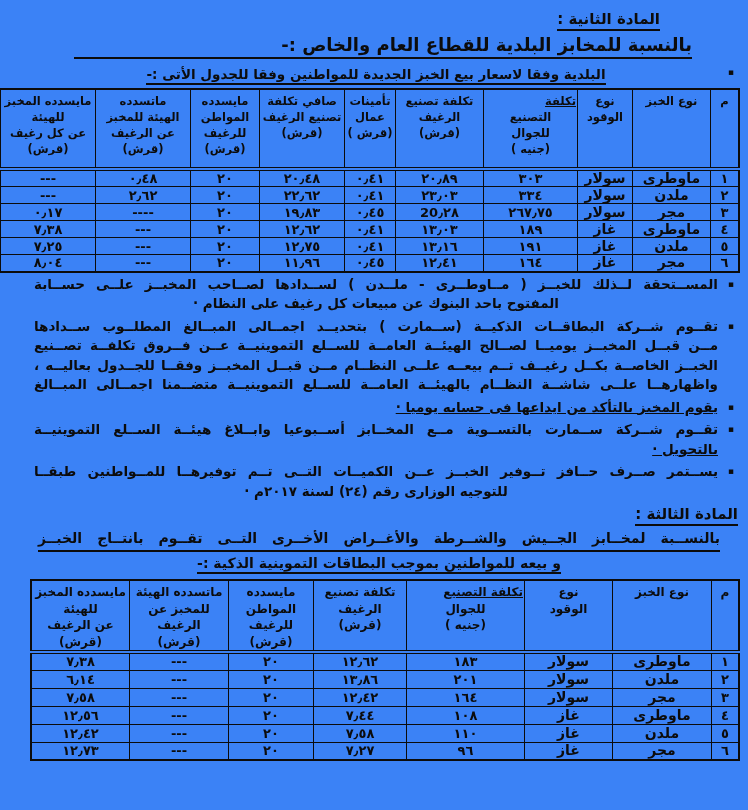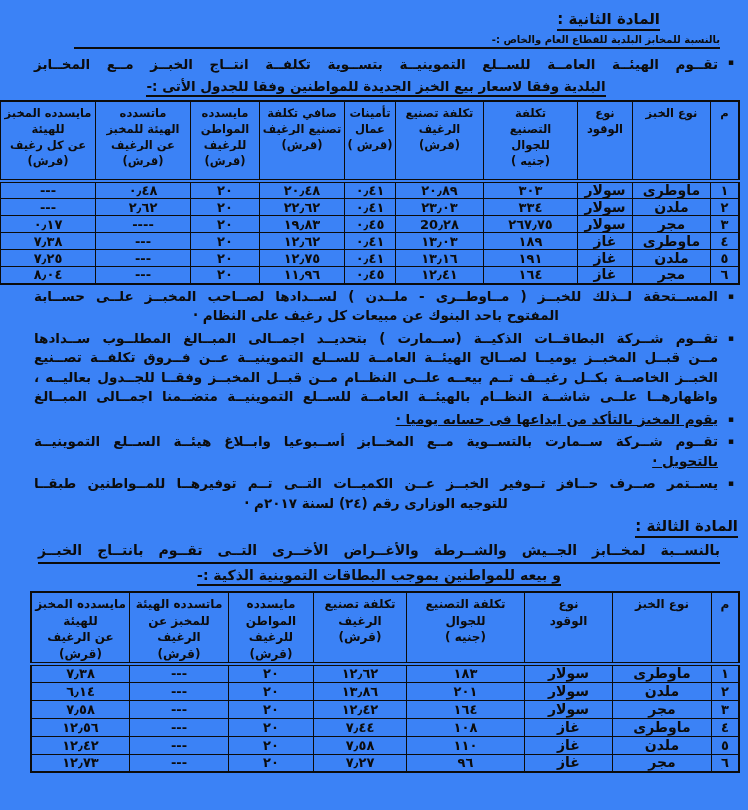--- a/index.html
+++ b/index.html
@@ -6,21 +6,21 @@
   .page{
     width:748px;height:810px;background:#3b82f6;color:#0c0c0c;
     font-family:"DejaVu Sans",sans-serif;font-weight:bold;
     direction:rtl;overflow:hidden;position:relative;box-sizing:border-box;
     padding:8px 8px 0 8px;
   }
   
   .a2-title{margin:2px 80px 6px 0;font-size:15px;}
   .a2-title .u,.a3-title .u{border-bottom:2px solid #0c0c0c;padding-bottom:1px;}
   .a2-subtitle{
-    margin:2px 20px 4px 66px;font-size:10px;text-align:right;
+    margin:2px 48px 4px 66px;font-size:18px;text-align:right;
     border-bottom:2px solid #0c0c0c;padding-bottom:2px;
   }
   .a3-title{margin:4px 2px 4px 0;font-size:15px;}
   .a3-block{margin:4px 20px 4px 30px;font-size:14px;}
   .a3-block .ln{line-height:23px;}
   .a3-block .lnu{border-bottom:2px solid #0c0c0c;}
   .a3-block .ctr .u2{border-bottom:2px solid #0c0c0c;padding-bottom:1px;}
   
   .bullet{display:flex;align-items:flex-start;margin:0 6px 3px 26px;}
   .bm{flex:0 0 16px;font-size:9px;line-height:19px;text-align:right;}
@@ -47,40 +47,39 @@
   #t1 .col3{width:91px}#t1 .col4{width:85px}#t1 .col5{width:48px}
   #t1 .col6{width:82px}#t1 .col7{width:66px}#t1 .col8{width:92px}
   #t1 .col9{width:92px}
   #t2{width:683px;margin-top:2px;}
   #t2 thead tr{height:70px;}
   #t2 tbody tr{height:18px;}
   #t2 .hl{font-size:12px;line-height:16.5px;}
   #t2 .col0{width:24px}#t2 .col1{width:96px}#t2 .col2{width:85px}
   #t2 .col3{width:115px}#t2 .col4{width:90px}#t2 .col5{width:82px}
   #t2 .col6{width:96px}#t2 .col7{width:95px}
-  #t1 th.col3 .hl0,#t2 th.col3 .hl0{}
+  #t1 th.col3 .hl0,#t2 th.col3 .hl0{text-decoration:underline;text-align:right;}
   #t1 tbody td.col1,#t2 tbody td.col1,
   #t1 tbody td.col2,#t2 tbody td.col2{font-size:14px;}
   .mt1{margin-top:2px;}
 </style>
 </head>
 <body>
 
 <div class="page">
 
   <div class="a2-title">
     <span class="u">المادة الثانية :</span>
   </div>
 
   <div class="a2-subtitle">بالنسبة للمخابز البلدية للقطاع العام والخاص :-</div>
 
   <div class="bullet intro">
     <span class="bm">▪</span>
     <div class="bt">
-      <div class="ln just">تقــوم الهيئــة العامــة للســلع التموينيــة بتســوية تكلفــة انتــاج الخبــز مــع المخــابز</div>
       <div class="ln ctr"><span class="uln">البلدية وفقا لاسعار بيع الخبز الجديدة للمواطنين وفقا للجدول الأتى :-</span></div>
     </div>
   </div>
 
   <table id="t1">
     <thead>
         <tr>
           <th class="col0">
             <div class="hl hl0">م</div>
           </th>

